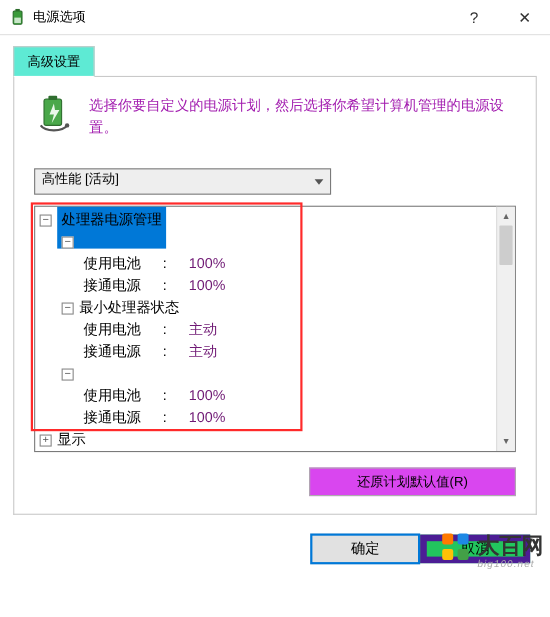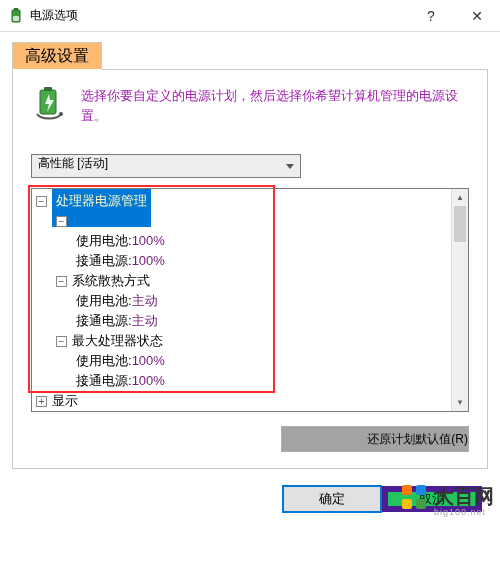--- a/index.html
+++ b/index.html
@@ -3,51 +3,51 @@
 <meta charset="utf-8">
 <style>
   * { box-sizing: border-box; font-family: "Microsoft YaHei", "SimSun", sans-serif; }
   html, body { margin: 0; padding: 0; background: #fff; }
   .window { width: 500px; height: 523px; position: relative; background: #fff; overflow: hidden; }
   .titlebar { height: 32px; display: flex; align-items: center; padding: 0 0 0 8px; border-bottom: 1px solid #e0e0e0; font-size: 12px; }
   .titlebar .icon { width: 16px; height: 16px; margin-right: 6px; display: inline-flex; align-items: center; justify-content: center; }
   .titlebar .title { flex: 1; color: #000; }
   .titlebar .ctl { width: 46px; height: 32px; display: inline-flex; align-items: center; justify-content: center; font-size: 14px; color: #333; cursor: default; }
   .tabstrip { margin: 10px 12px 0 12px; height: 28px; position: relative; }
-  .tab { position: absolute; top: 0; left: 0; height: 28px; padding: 0 12px; display: inline-flex; align-items: center; font-size: 16px; background: #fdba74; border: 1px solid #c9c9c9; border-bottom: 1px solid #fff; z-index: 2; text-align: center; }
+  .tab { position: absolute; top: 0; left: 0; height: 28px; padding: 0 12px; display: inline-flex; align-items: center; font-size: 12px; background: #5eead4; border: 1px solid #c9c9c9; border-bottom: 1px solid #fff; z-index: 2; text-align: center; }
   .tab-border { position: absolute; left: 0; right: 0; bottom: 0; height: 1px; background: #c9c9c9; z-index: 1;}
   .panel { margin: 0 12px 12px 12px; border: 1px solid #c9c9c9; border-top: none; padding: 16px 18px 16px 18px; }
   .instruction { display: flex; gap: 14px; margin-bottom: 28px; }
   .instr-icon { width: 36px; height: 36px; flex: 0 0 36px; }
   .instr-text { font-size: 13px; line-height: 1.5; color: #a21caf; }
   .plan-row { margin-bottom: 10px; }
   .plan-select { width: 270px; height: 24px; border: 1px solid #7a7a7a; background: #eee; font-size: 12px; padding: 0 22px 0 6px; display: inline-flex; position: relative; }
   .plan-select::after { content: ""; position: absolute; right: 6px; top: 9px; width: 0; height: 0; border-left: 4px solid transparent; border-right: 4px solid transparent; border-top: 5px solid #555; }
   .tree-wrap { position: relative; }
   .tree { border: 1px solid #7a7a7a; height: 224px; background: #fff; font-size: 13px; position: relative; }
   .tree-scroll { position: absolute; right: 0; top: 0; bottom: 0; width: 17px; background: #f0f0f0; border-left: 1px solid #dcdcdc; }
   .scroll-btn { height: 17px; display: flex; align-items: center; justify-content: center; font-size: 8px; color: #666; }
   .scroll-thumb { position: absolute; left: 2px; right: 2px; top: 17px; height: 36px; background: #cdcdcd; border-radius: 1px; }
   .tree-inner { position: absolute; left: 0; right: 17px; top: 0; bottom: 0; overflow: hidden; padding: 2px 0; }
   .node { display: flex; align-items: center; height: 20px; line-height: 20px; white-space: nowrap; }
   .sq { width: 11px; height: 11px; border: 1px solid #888; display: inline-flex; align-items: center; justify-content: center; font-size: 10px; line-height: 9px; color: #555; margin: 0 5px 0 0; background: #fff; }
   .ind0 { padding-left: 4px; }
   .ind1 { padding-left: 24px; }
-  .ind2 { padding-left: 44px; }
-  .selrow { background: #0078d7; color: #fef9c3; display: inline-block; padding: 16px 4px; text-align: center; }
+  .ind2 { padding-left: 44px; gap: 20px; }
+  .selrow { background: #0078d7; color: #000000; display: inline-block; padding: 16px 4px; text-align: center; }
   .val { color: #701a75; }
   .val-sep { color: #000; }
   .highlight-box { position: absolute; border: 2px solid #ff2a2a; pointer-events: none; left: -3px; top: -3px; width: 247px; height: 208px; z-index: 5;}
   .restore-row { display: flex; justify-content: flex-end; margin-top: 14px; }
-  .restore-btn { width: 188px; height: 26px; border: 1px solid #adadad; background: #a3a3a3; font-size: 12px; display: inline-flex; align-items: center; justify-content: flex-end; color: #000;}
+  .restore-btn { width: 188px; height: 26px; border: 1px solid #adadad; background: #d946ef; font-size: 12px; display: inline-flex; align-items: center; justify-content: center; color: #000;}
   .footer { position: absolute; left: 0; right: 0; bottom: 0; height: 48px; display: flex; align-items: center; justify-content: flex-end; gap: 0; padding: 0 18px; border-top: none; }
   .btn { width: 100px; height: 26px; border: 6px solid #4c1d95; background: #22c55e; font-size: 13px; display: inline-flex; align-items: center; justify-content: center; }
   .btn.primary { border: 2px solid #0078d7; background: #e1e1e1; height: 28px; }
   .watermark { position: absolute; right: 6px; bottom: 6px; display: flex; gap: 6px; font-size: 20px; color: #333; font-weight: bold; }
-  .watermark .sub { font-size: 9px; color: #aaa; font-weight: normal; display: block; line-height: 1; letter-spacing: 1px; margin-top:-2px;}
+  .watermark .sub { font-size: 9px; color: #aaa; font-weight: normal; display: block; line-height: 1; letter-spacing: 1px; margin-top:-2px;font-style:italic;}
   .wm-logo { width: 28px; height: 28px; }
 </style>
 </head>
 <body>
 
 <div class="window">
 
   <div class="titlebar">
     <span class="icon">
       <svg viewBox="0 0 16 16" width="16" height="16">
@@ -108,36 +108,35 @@
               <span class="val">100%</span>
           </div>
           <div class="node ind2">
             <span>接通电源</span>
               <span class="val-sep">: </span>
               <span class="val">100%</span>
           </div>
 
           <div class="node ind1">
             <span class="sq">−</span>
-            <span>系统散热方式</span>
+            <span>最小处理器状态</span>
           </div>
           <div class="node ind2">
             <span>使用电池</span>
               <span class="val-sep">: </span>
               <span class="val">主动</span>
           </div>
           <div class="node ind2">
             <span>接通电源</span>
               <span class="val-sep">: </span>
               <span class="val">主动</span>
           </div>
 
           <div class="node ind1">
             <span class="sq">−</span>
-            <span>最大处理器状态</span>
           </div>
           <div class="node ind2">
             <span>使用电池</span>
               <span class="val-sep">: </span>
               <span class="val">100%</span>
           </div>
           <div class="node ind2">
             <span>接通电源</span>
               <span class="val-sep">: </span>
               <span class="val">100%</span>

